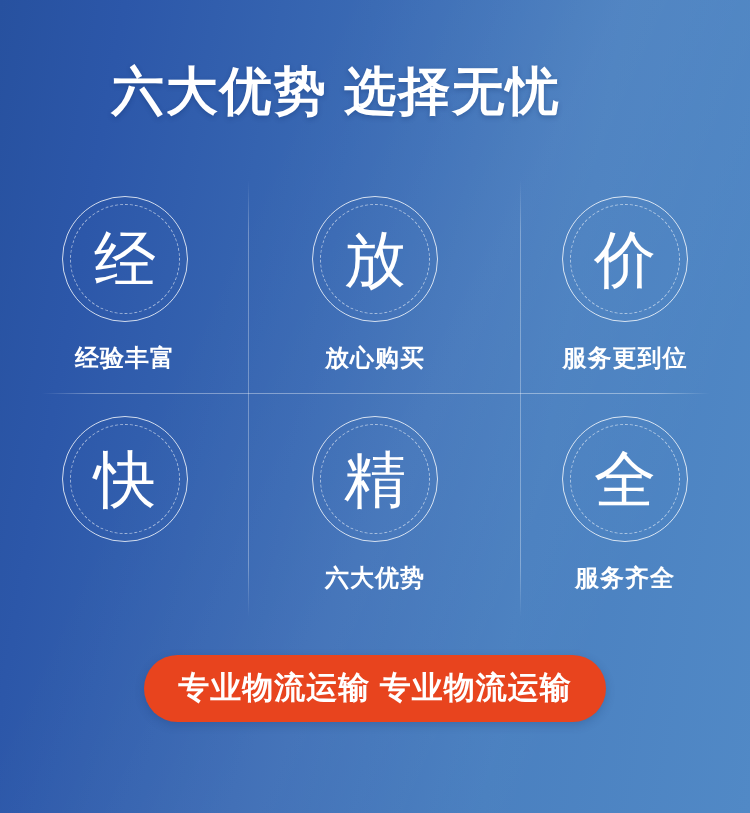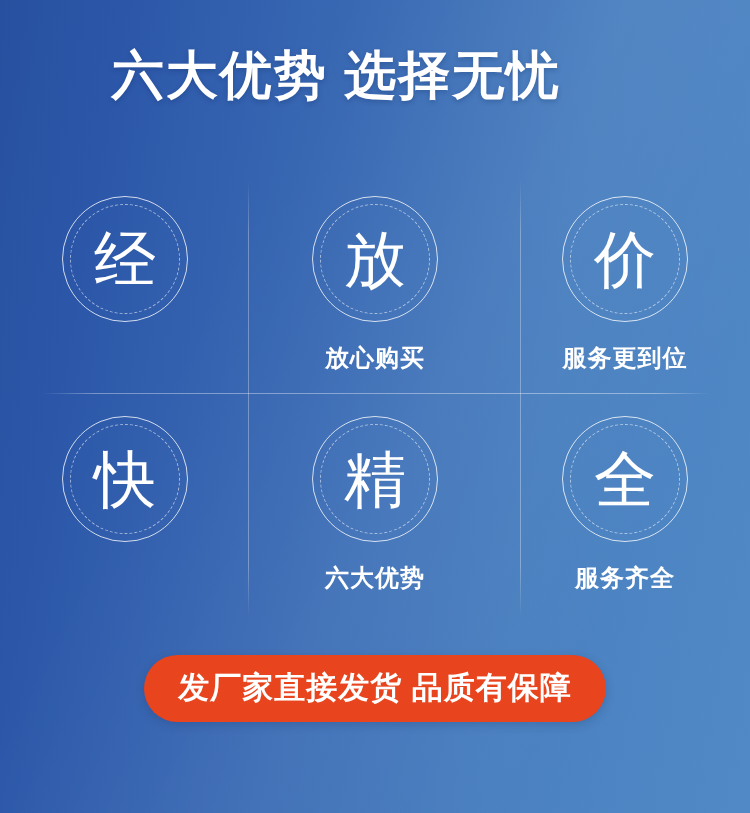--- a/index.html
+++ b/index.html
@@ -27,21 +27,21 @@
     content: "";
     position: absolute;
     inset: 0;
     background: linear-gradient(115deg, rgba(255,255,255,0.00) 30%, rgba(255,255,255,0.045) 55%, rgba(255,255,255,0.00) 80%);
     pointer-events: none;
   }
 
   .head {
     position: absolute;
     left: 0;
-    top: 0;
+    top: 16px;
     width: 672px;
     text-align: center;
   }
 
   .title {
     margin: 0;
     padding-top: 44px;
     font-size: 52px;
     line-height: 62px;
     font-weight: bold;
@@ -181,20 +181,21 @@
   <div class="v-div two"></div>
   <div class="h-div"></div>
 
   <div class="grid">
 
     <div class="cell">
       <div class="circle">
         <span class="dashed"></span>
         <span class="glyph">经</span>
       </div>
+      <div class="label">经验丰富</div>
     </div>
 
     <div class="cell">
       <div class="circle">
         <span class="dashed"></span>
         <span class="glyph">放</span>
       </div>
       <div class="label">放心购买</div>
     </div>
 
@@ -225,16 +226,16 @@
       <div class="circle">
         <span class="dashed"></span>
         <span class="glyph">全</span>
       </div>
       <div class="label">服务齐全</div>
     </div>
 
   </div>
 
   <div class="pill-wrap">
-    <div class="pill">发厂家直接发货 品质有保障</div>
+    <div class="pill">专业物流运输 专业物流运输</div>
   </div>
 
 </div>
 
 </body></html>

